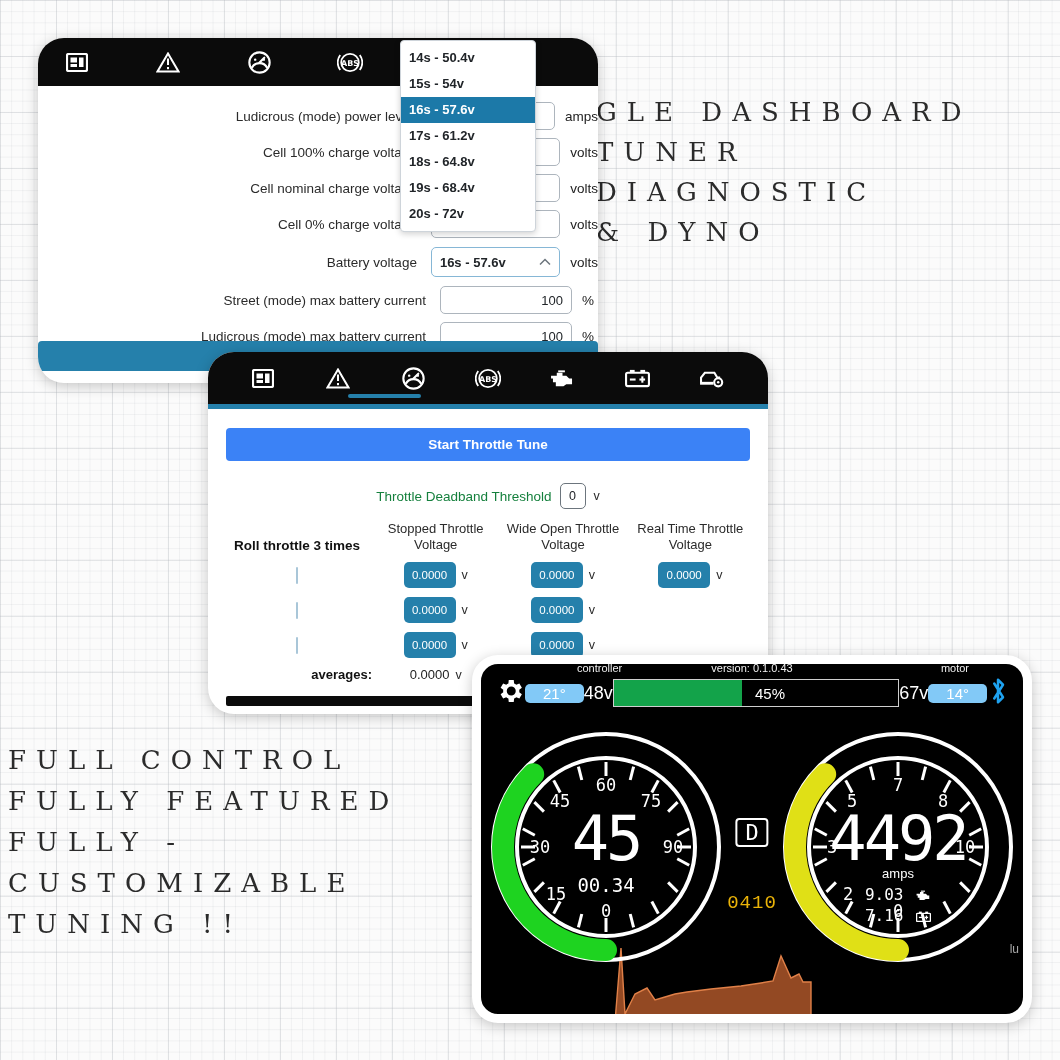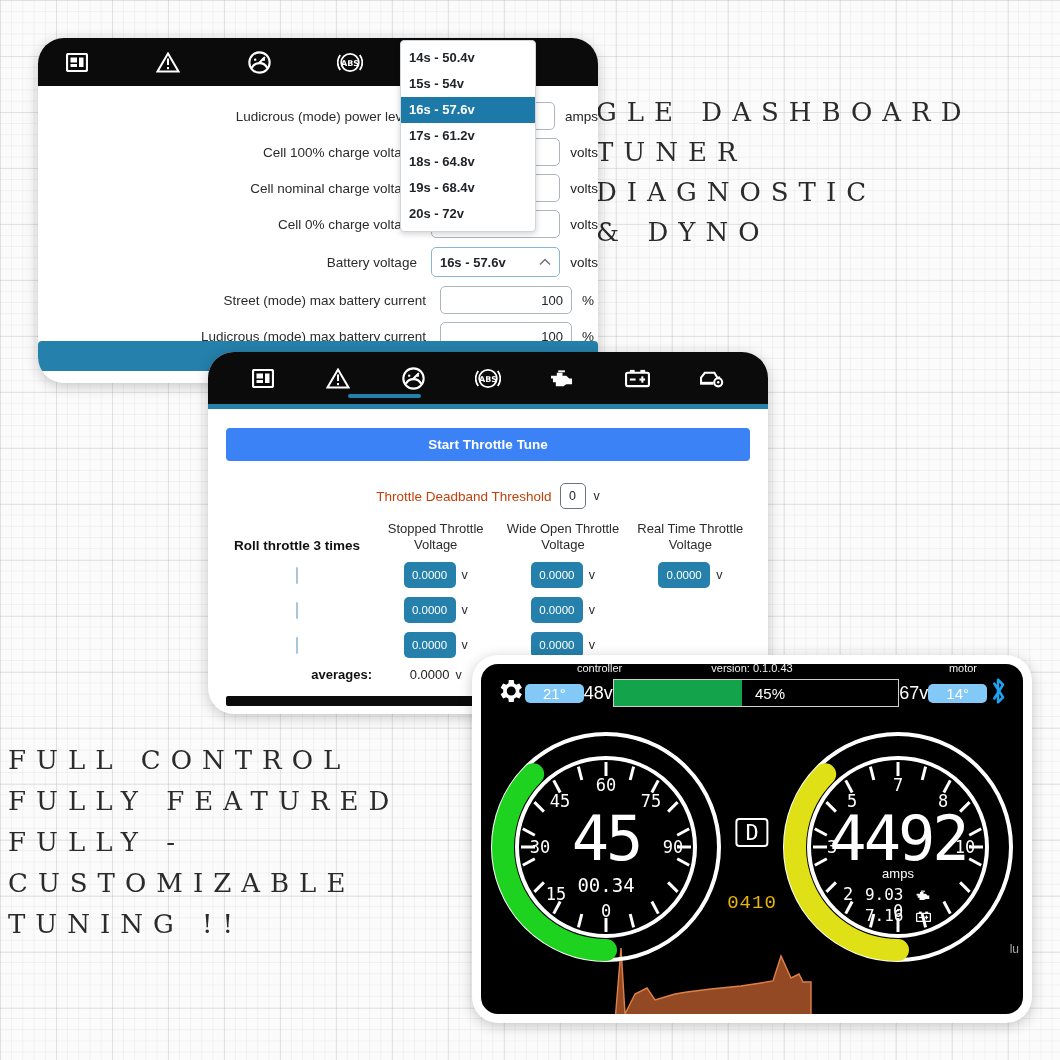--- a/index.html
+++ b/index.html
@@ -113,21 +113,21 @@
     margin: 19px 18px 0 18px;
     height: 33px; background: #3b82f6; color: #fff;
     border-radius: 4px;
     display: flex; align-items: center; justify-content: center;
     font-size: 13.5px; font-weight: bold;
   }
   .deadband-row {
     display: flex; align-items: center; justify-content: center;
     gap: 8px; margin-top: 22px;
   }
-  .deadband-label { font-size: 13.5px; color: #c2410c; }
+  .deadband-label { font-size: 13.5px; color: #15803d; }
   .deadband-input {
     width: 26px; height: 26px;
     border: 1px solid #6c757d; border-radius: 5px;
     display:flex; align-items:center; justify-content:center;
     font-size: 12.5px; color:#212529;
   }
   .unit-sm { font-size: 12.5px; color:#2b2b2b; }
 
   .tt-grid { margin-top: 12px; padding: 0 14px; }
   .tt-head { display:flex; align-items:flex-end; }
@@ -173,21 +173,21 @@
   }
   .soc-fill { position:absolute; left:0; top:0; bottom:0; background:#13a34a; }
   .soc-txt { position:relative; color:#fff; font-size:15px;margin-left:28px; }
   .bt-icon { color:#1ea2f0; }
   .caption {
     position:absolute; color:#fff; font-size:11px; opacity:.95;
     top: -2px;
   }
   #cap-controller { left: 96px; }
   #cap-version { left: 50%; transform: translateX(-50%); }
-  #cap-motor { right: 46px; }
+  #cap-motor { right: 54px; }
 
   .gauges { position: relative; height: 300px; }
   .gauge { position:absolute; width: 238px; height: 238px; top: 6px; }
   #gauge-left { left: 6px; }
   #gauge-right { right: 6px; }
   .gauge svg { display:block; }
   .gauge-main {
     position:absolute; left:0; right:0; top: 74px;
     text-align:center; color:#fff; font-size: 62px;
     font-family:"DejaVu Sans Mono", monospace; letter-spacing:-3px;

